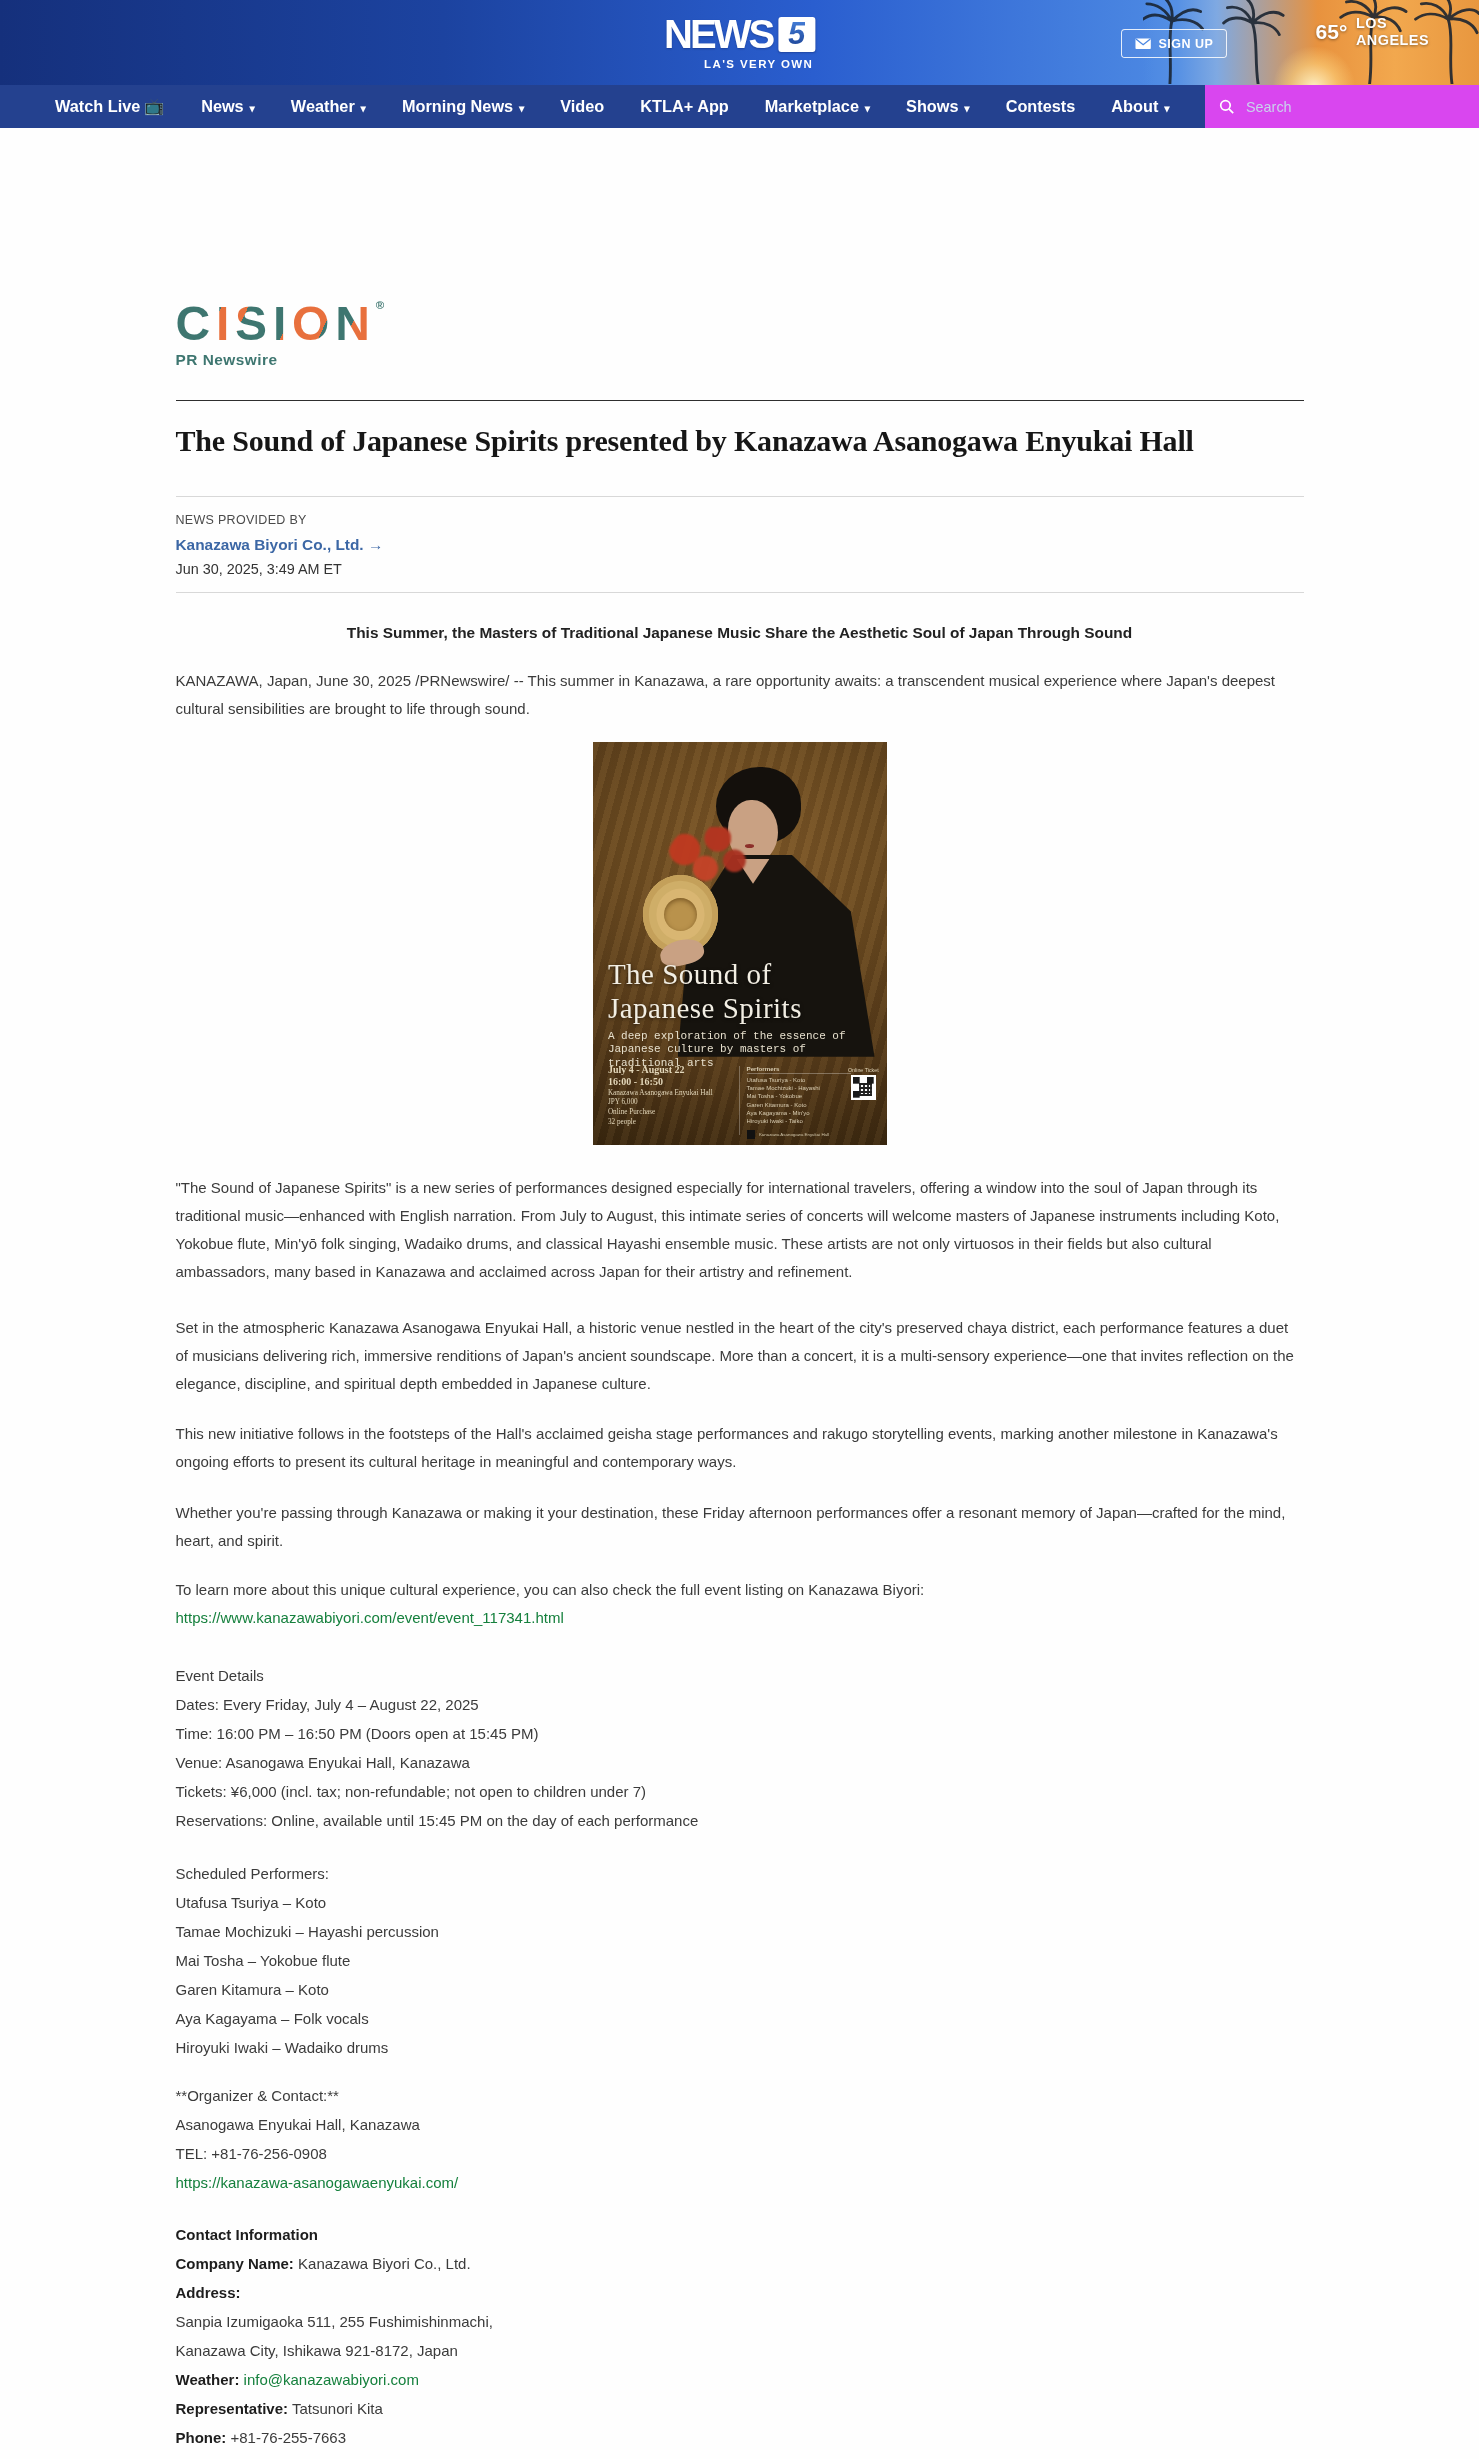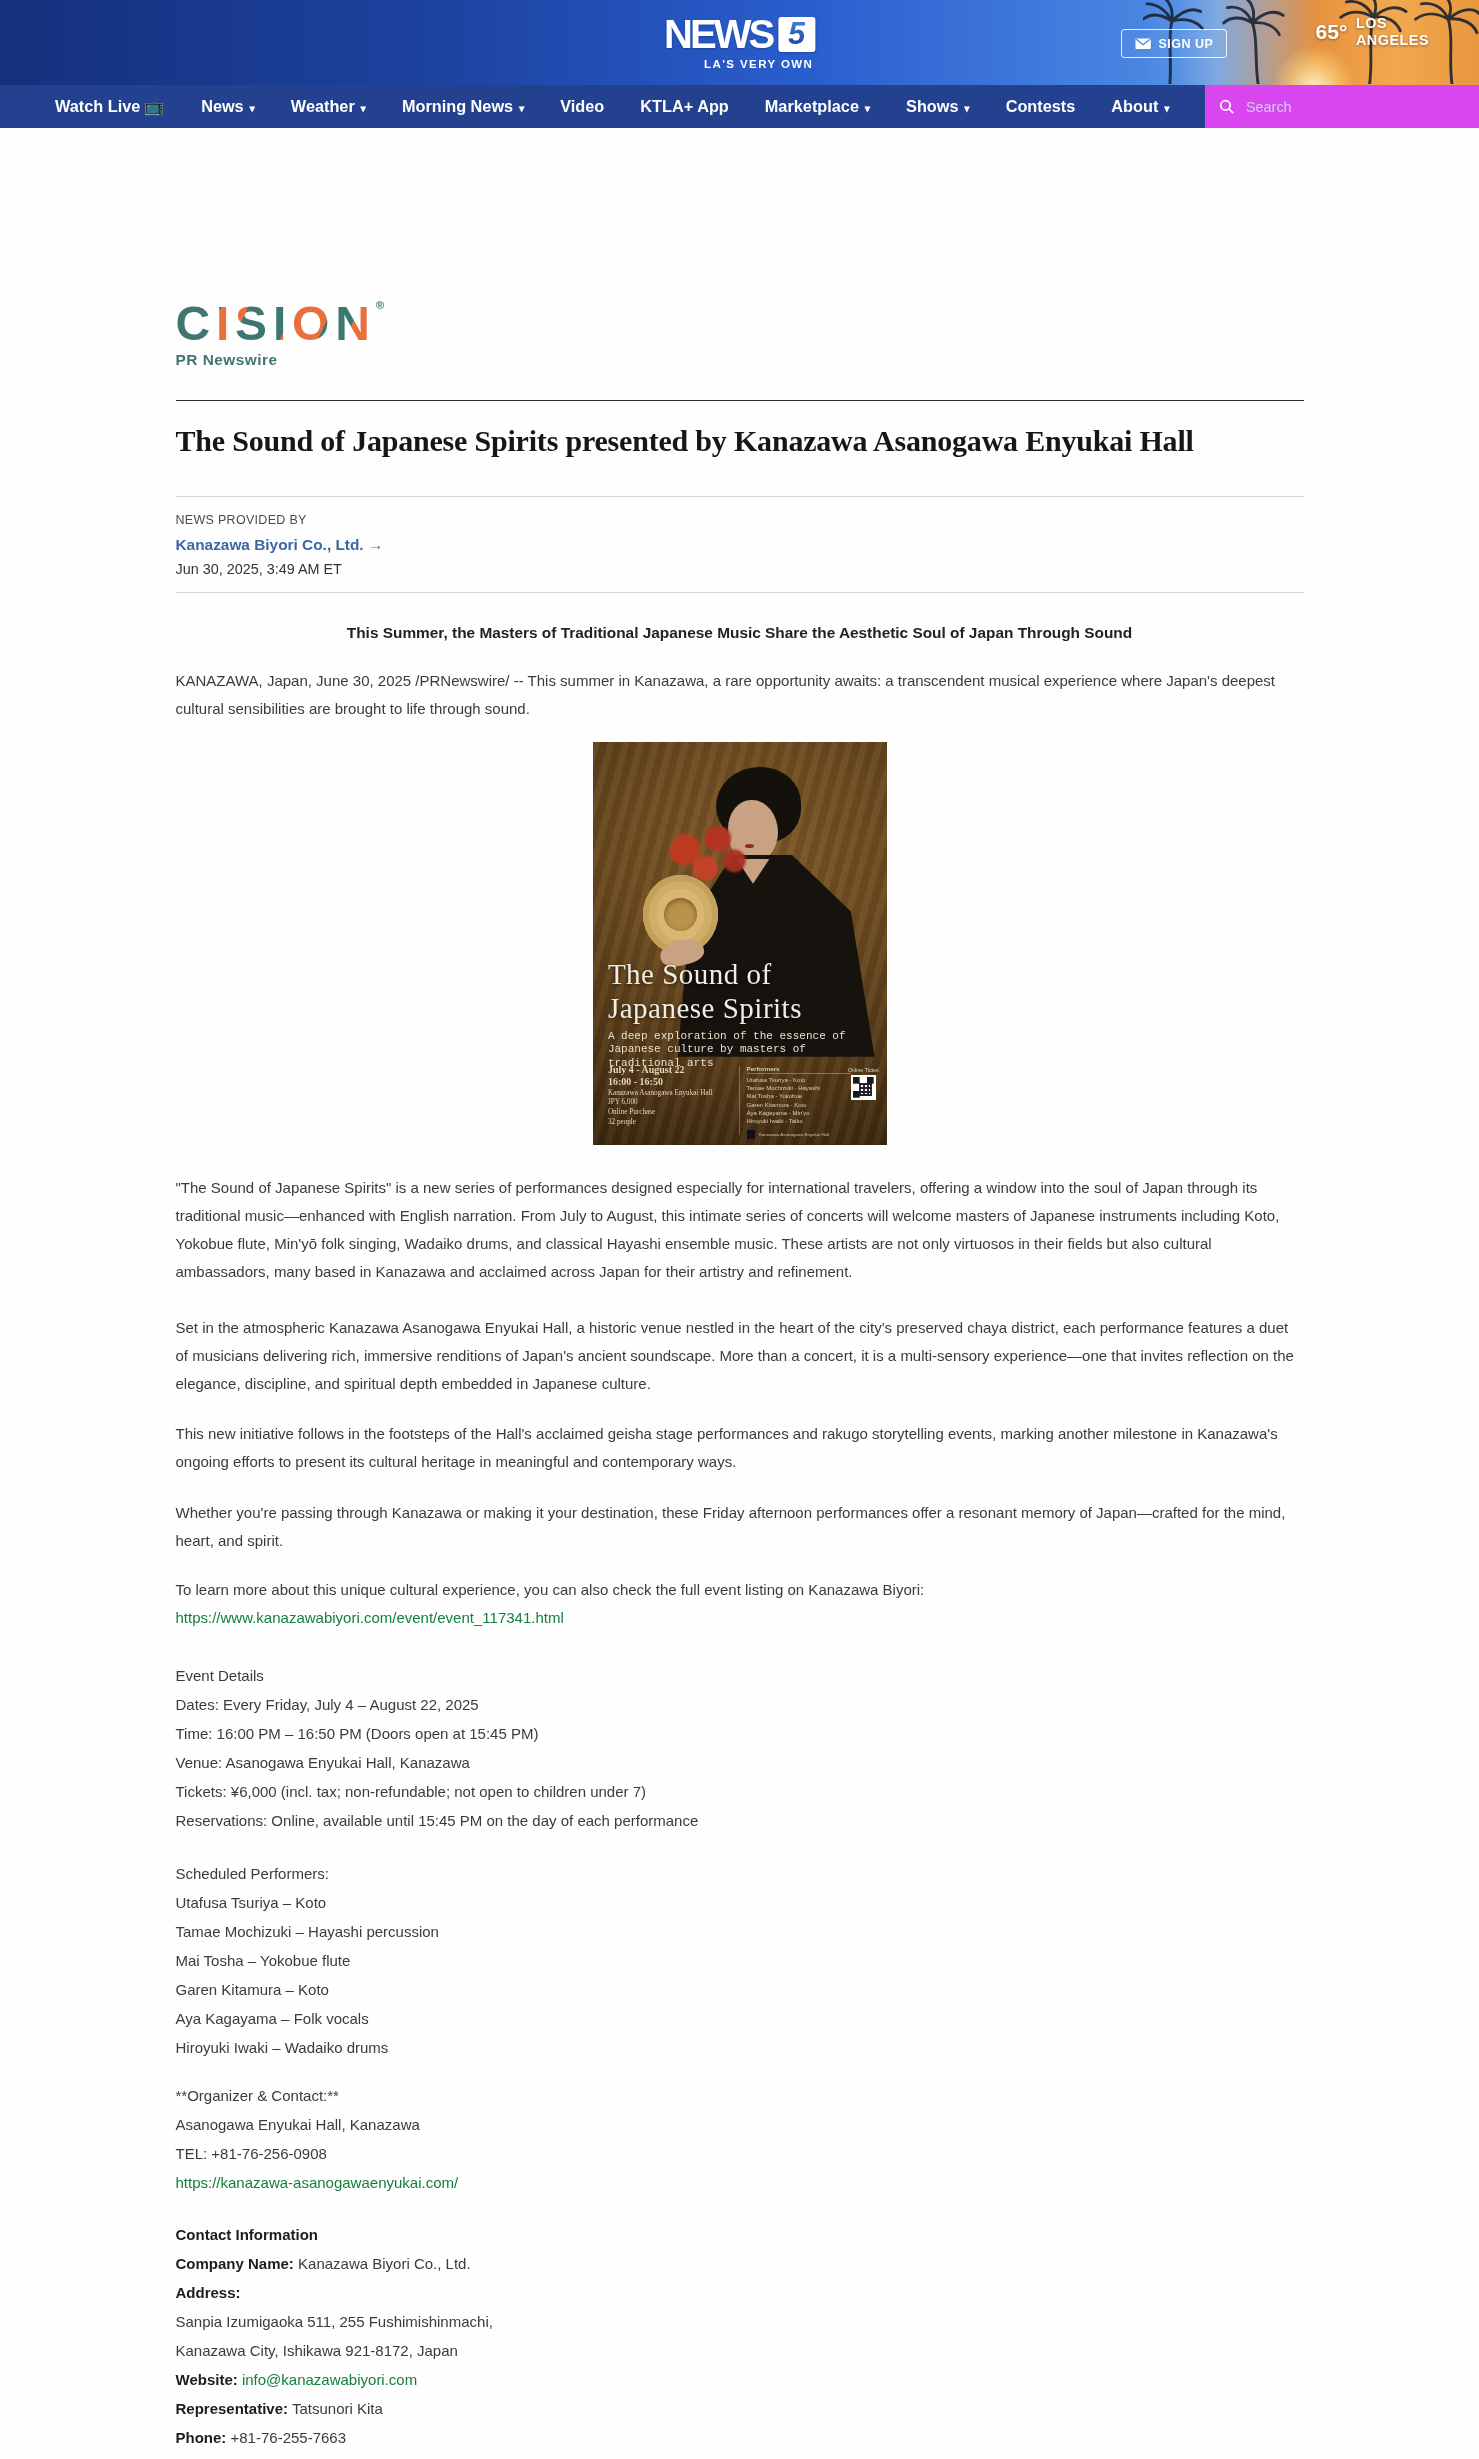--- a/index.html
+++ b/index.html
@@ -382,19 +382,19 @@
     <div>TEL: +81-76-256-0908</div>
     <div><a class="inline-link">https://kanazawa-asanogawaenyukai.com/</a></div>
   </div>
 
   <div class="block" style="margin-top:23px">
     <div class="b-label">Contact Information</div>
     <div><span class="b-label">Company Name:</span> <span>Kanazawa Biyori Co., Ltd.</span></div>
     <div class="b-label">Address:</div>
     <div>Sanpia Izumigaoka 511, 255 Fushimishinmachi,</div>
     <div>Kanazawa City, Ishikawa 921-8172, Japan</div>
-    <div><span class="b-label">Website:</span> <a class="inline-link">info@kanazawabiyori.com</a></div>
+    <div><span class="b-label">Weather:</span> <a class="inline-link">info@kanazawabiyori.com</a></div>
     <div><span class="b-label">Representative:</span> <span>Tatsunori Kita</span></div>
     <div><span class="b-label">Phone:</span> <span>+81-76-255-7663</span></div>
   </div>
 
 </div>
 
 
 </body></html>

